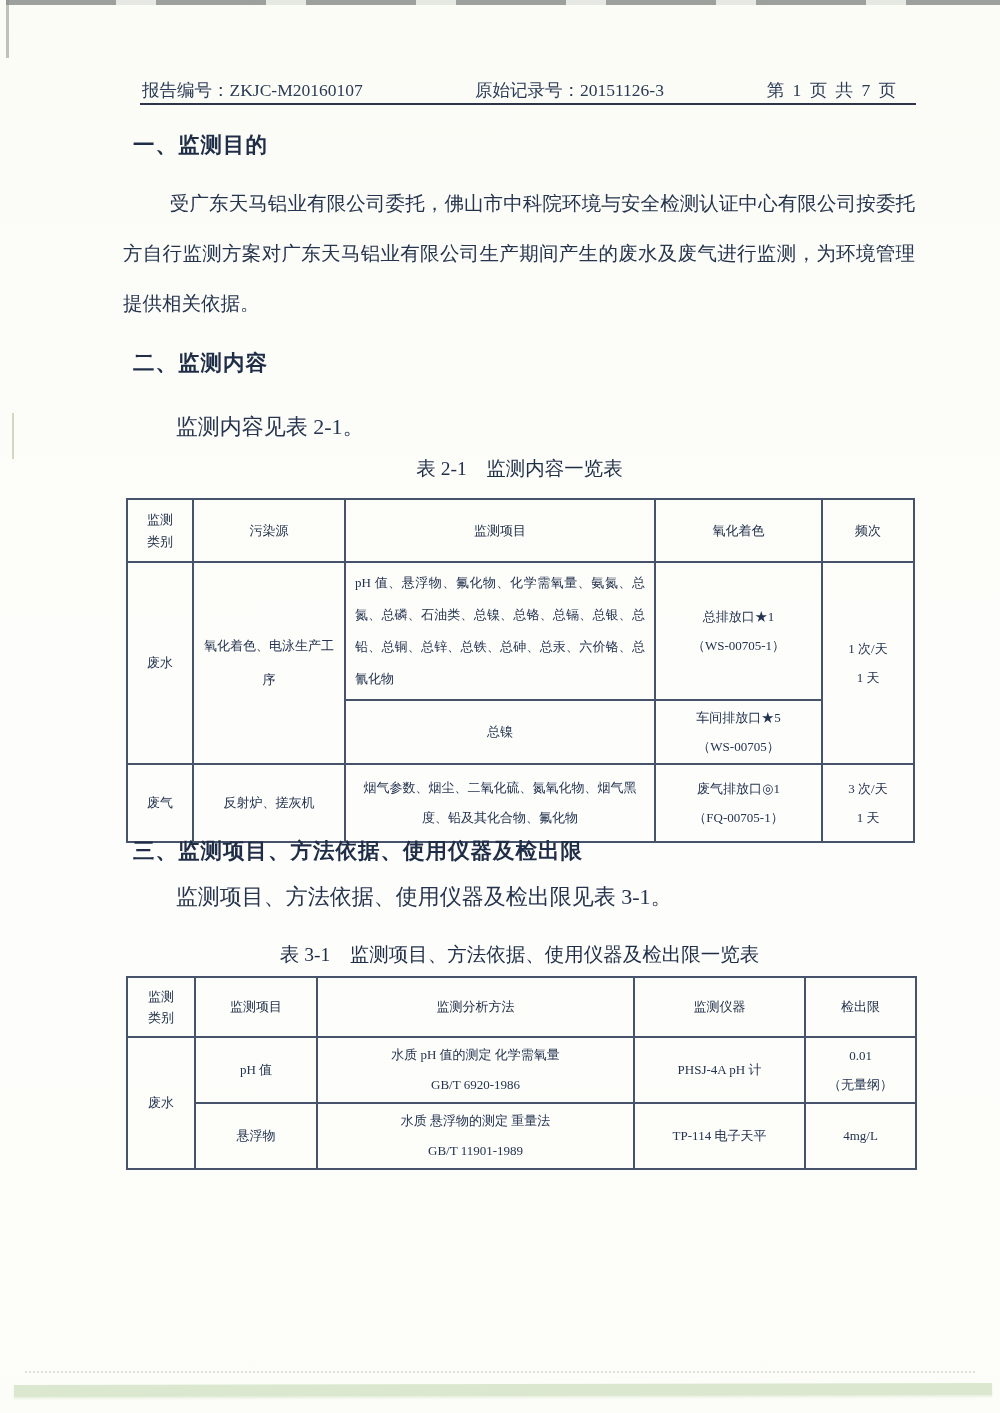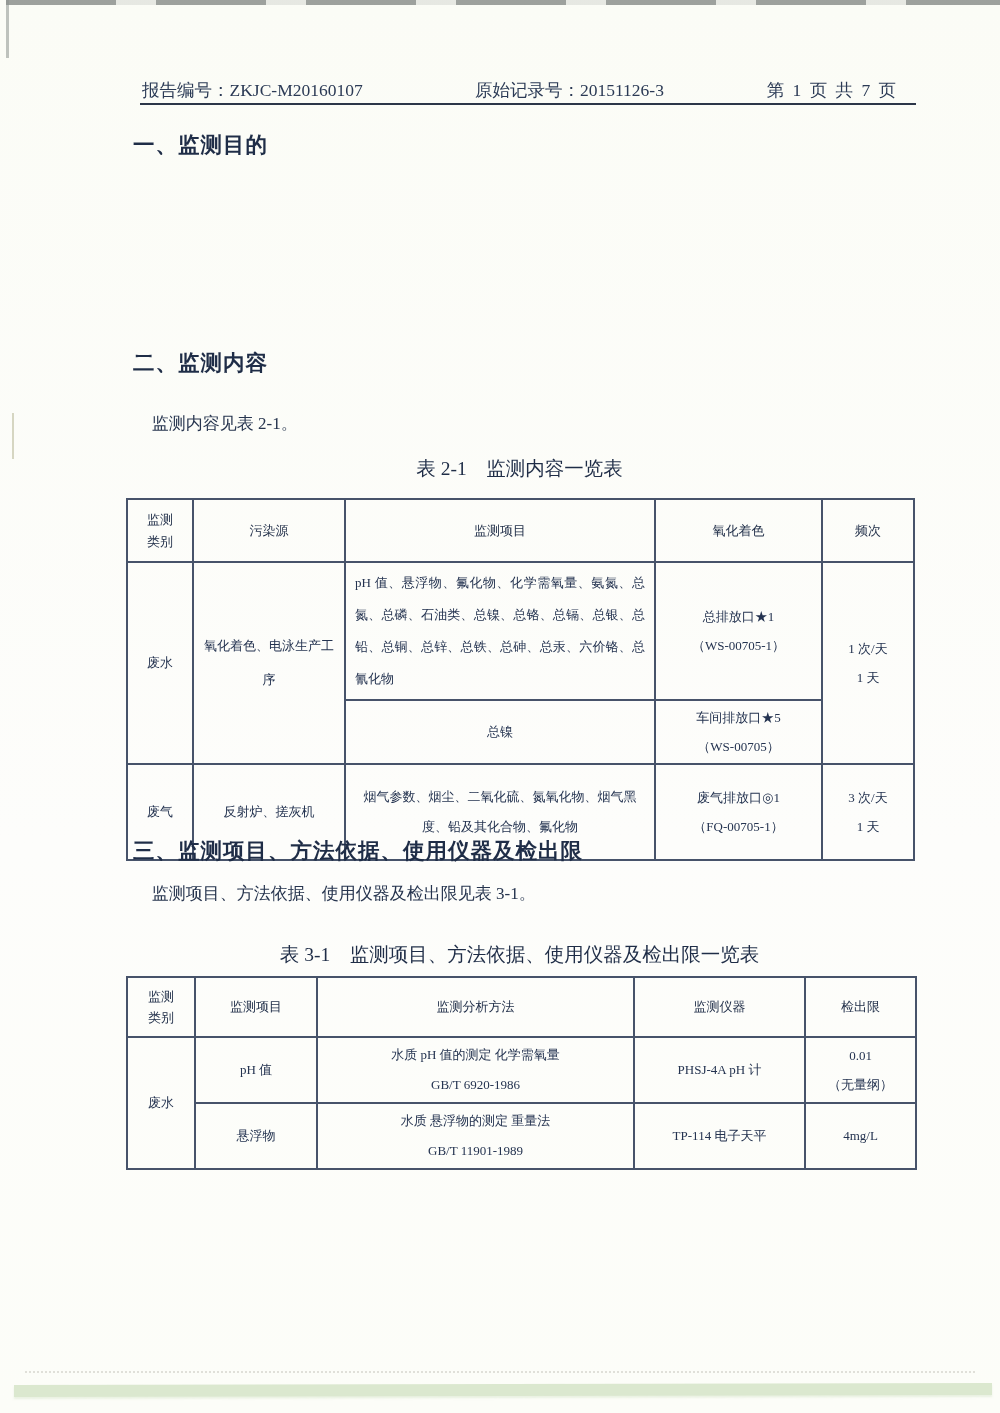--- a/index.html
+++ b/index.html
@@ -30,40 +30,40 @@
   .hdr-rule{position:absolute;top:103px;left:140px;right:84px;height:0;border-top:2.5px solid #2c3648;}
 
   .sec-title{position:absolute;left:133px;font-size:21.5px;font-weight:bold;color:#1f2d47;letter-spacing:1px;}
   .s1-title{top:130px;}
   .s2-title{top:348px;}
   .s3-title{top:836px;}
 
   .para{position:absolute;left:123px;width:792px;font-size:19.5px;line-height:50px;
     text-align:justify;text-indent:2.4em;color:#26344e;}
   .s1-para{top:179px;}
-  .intro{position:absolute;left:111px;width:792px;font-size:17px;text-indent:2.4em;color:#26344e;}
+  .intro{position:absolute;left:123px;width:792px;font-size:22px;text-indent:2.4em;color:#26344e;}
   .s2-intro{top:412px;}
   .s3-intro{top:882px;}
 
   .tbl-caption{position:absolute;left:126px;width:787px;text-align:center;
     font-size:19.5px;font-weight:normal;color:#1f2d47;}
   .t2-caption{top:455px;}
   .t3-caption{top:925px;margin-top:16px;}
 
   table{border-collapse:collapse;table-layout:fixed;position:absolute;left:126px;
     font-size:13px;color:#243350;}
   .t2{top:498px;width:787px;}
   .t3{top:976px;width:789px;}
   td,th{border:2px solid #47536a;text-align:center;vertical-align:middle;
     font-weight:normal;padding:2px 4px;overflow:hidden;}
   table{border:2.5px solid #3d4a5e;}
   th{color:#22304a;}
   .narrow{display:inline-block;width:2.3em;line-height:1.65;}
   .items-justify{text-align:justify;padding:4px 9px;line-height:32px;}
-  .items-center{text-align:center;padding:17px 8px;line-height:30px;}
+  .items-center{text-align:center;padding:8px 8px;line-height:30px;}
   .two-line div{line-height:29px;}
   .src-wrap{padding:2px 6px;line-height:34px;}
 
   .t2 tr.r-head{height:63px;}
   .t2 tr.r-main{height:129px;}
   .t2 tr.r-sub{height:62px;}
   .t2 tr.r-gas{height:60px;}
   .t3 tr.r-head{height:60px;}
   .t3 tr.r-ph{height:64px;}
   .t3 tr.r-ss{height:60px;}
@@ -81,20 +81,21 @@
   <div class="green-strip"></div>
 
   <div class="hdr">
     <span class="h-left">报告编号：ZKJC-M20160107</span>
     <span class="h-mid">原始记录号：20151126-3</span>
     <span class="h-right">第 1 页 共 7 页</span>
   </div>
   <div class="hdr-rule"></div>
 
   <div class="sec-title s1-title">一、监测目的</div>
+  <div class="para s1-para">受广东天马铝业有限公司委托，佛山市中科院环境与安全检测认证中心有限公司按委托方自行监测方案对广东天马铝业有限公司生产期间产生的废水及废气进行监测，为环境管理提供相关依据。</div>
 
   <div class="sec-title s2-title">二、监测内容</div>
   <div class="intro s2-intro">监测内容见表 2-1。</div>
 
   <div class="tbl-caption t2-caption">表 2-1　监测内容一览表</div>
 
   <table class="t2">
     <colgroup>
       <col style="width:66px">
         <col style="width:152px">

